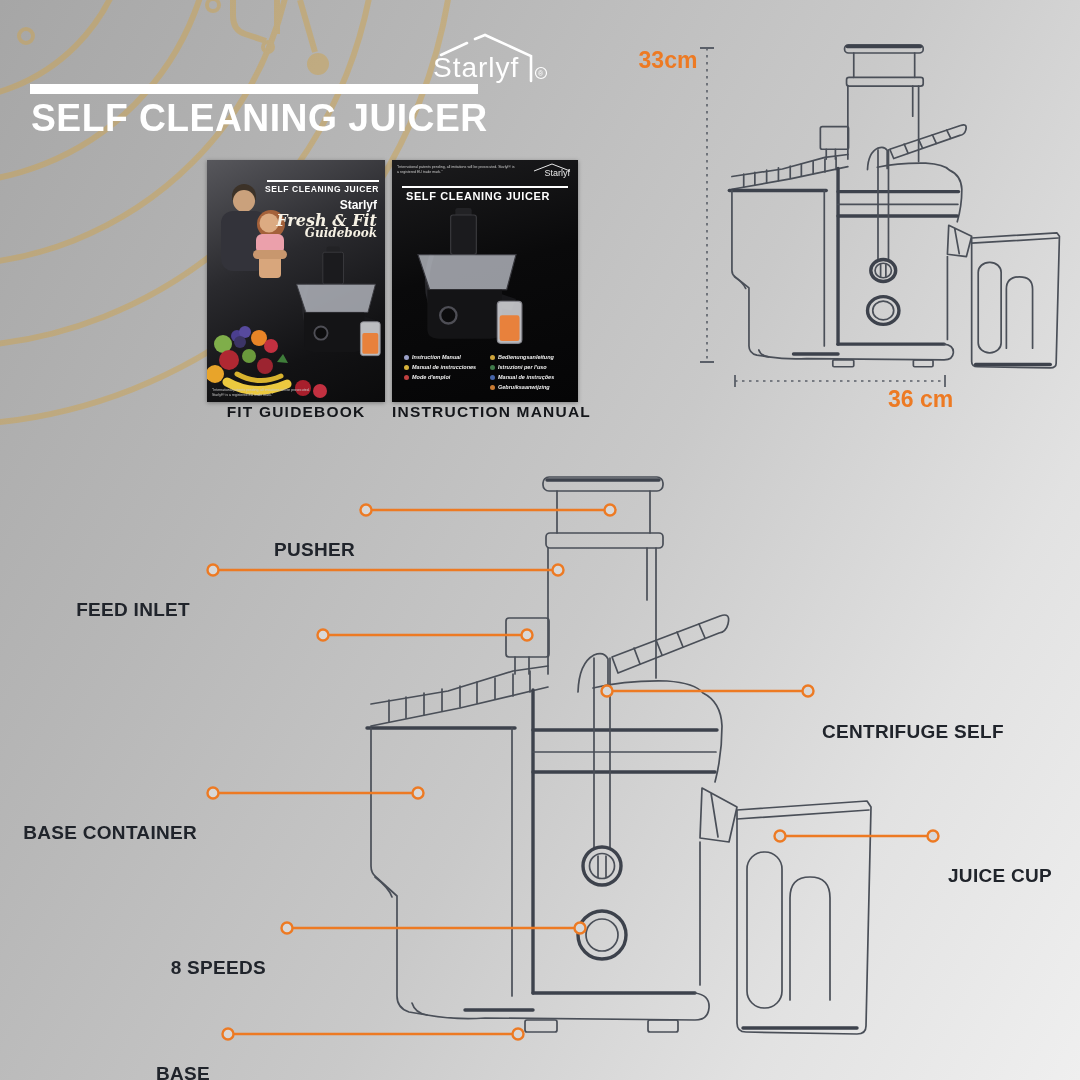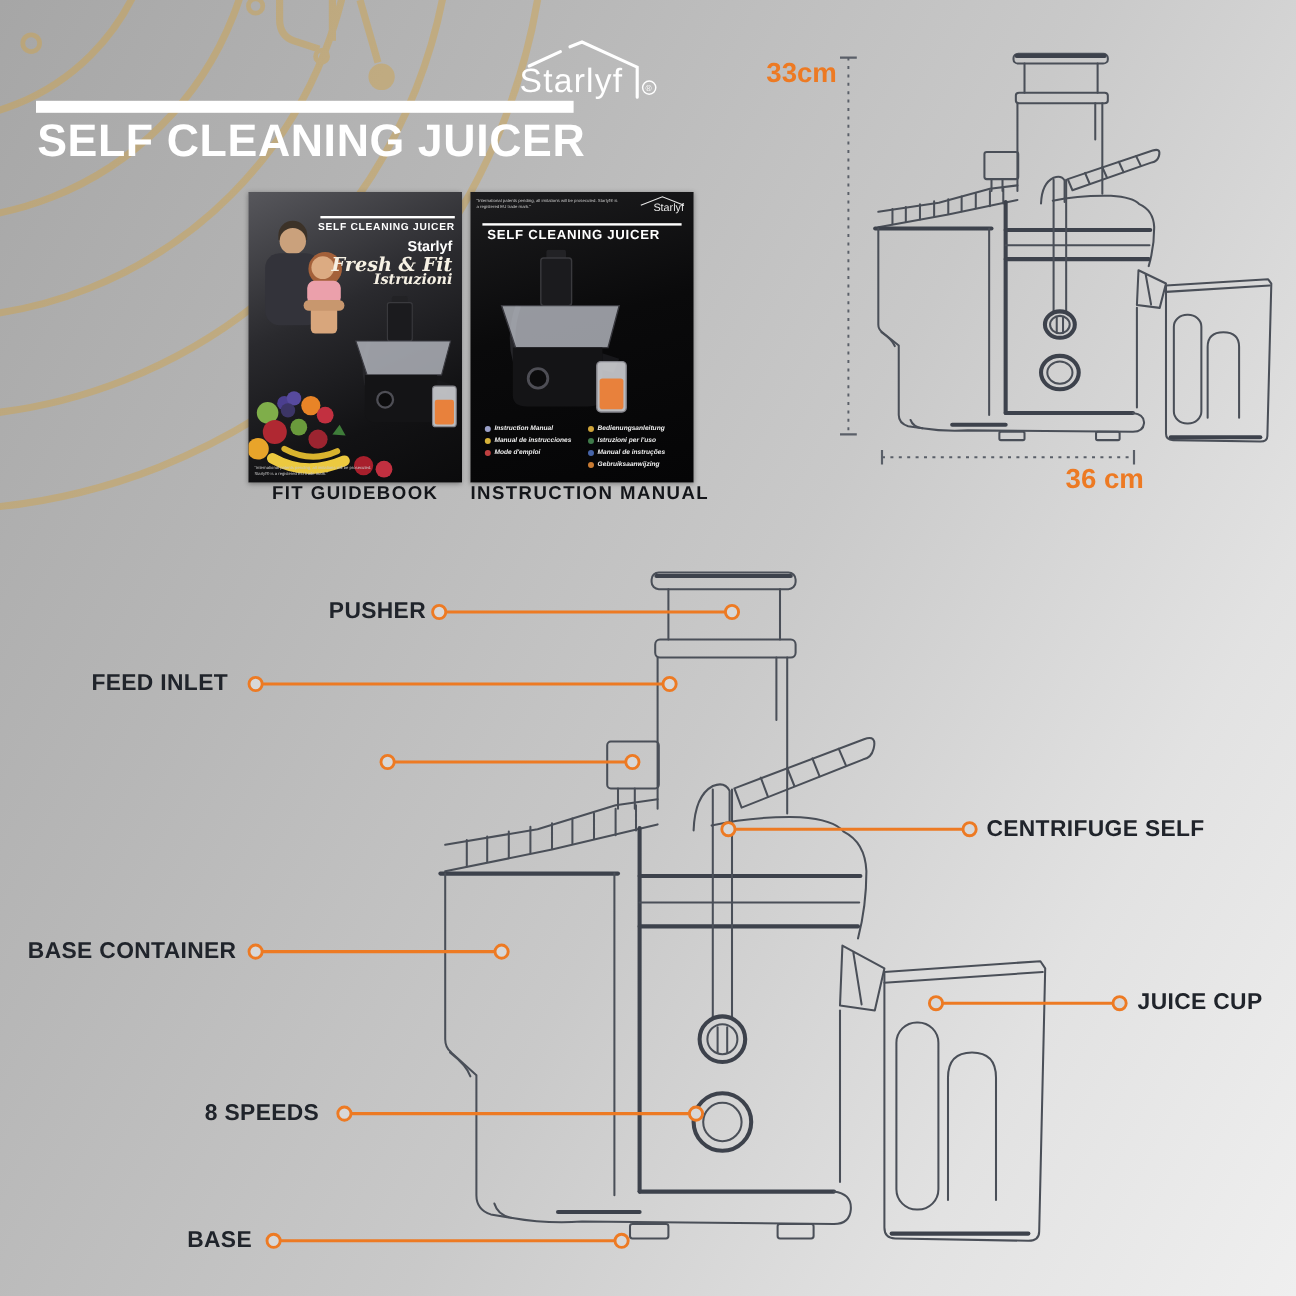--- a/index.html
+++ b/index.html
@@ -17,21 +17,21 @@
   .hv{stroke:#3d424c;stroke-width:3.4;fill:none;stroke-linecap:round;stroke-linejoin:round;vector-effect:non-scaling-stroke;}
   .dash{stroke:#5a5f68;stroke-width:1.6;fill:none;stroke-dasharray:2.5 4.5;}
   .cap{stroke:#5a5f68;stroke-width:1.8;fill:none;}
   .leader{stroke:#ED7A23;stroke-width:2.6;fill:none;}
   .ring{stroke:#ED7A23;stroke-width:2.4;fill:#d8d8d8;}
   
   .brand-svg text{fill:#ffffff;font-family:"Liberation Sans",sans-serif;}
   .title-bar{background:#ffffff;}
   .main-title{color:#ffffff;font-weight:bold;font-size:38px;letter-spacing:.5px;white-space:nowrap;transform:scaleX(.98);transform-origin:left;}
   
-  .part-label{color:#20242b;font-weight:bold;font-size:19px;letter-spacing:.3px;white-space:nowrap;line-height:22px;}
+  .part-label{color:#20242b;font-weight:bold;font-size:19px;letter-spacing:.3px;white-space:nowrap;line-height:22px;margin-top:40px;}
   .ra{text-align:center;}
   .dim-label{color:#ED7A23;font-weight:bold;font-size:23px;white-space:nowrap;}
   .caption{color:#14161a;font-weight:bold;font-size:15.5px;letter-spacing:1.2px;text-align:center;white-space:nowrap;}
   
   .cover{position:absolute;overflow:hidden;box-shadow:0 1px 4px rgba(0,0,0,.35);}
   .cover-guide{background:linear-gradient(155deg,#57575c 0%,#2a2a2e 40%,#121214 75%,#0b0b0c 100%);}
   .cover-manual{background:linear-gradient(165deg,#1c1c1e 0%,#0a0a0b 45%,#050506 100%);}
   .cover-rule{position:absolute;height:2px;background:#ffffff;}
   .cover-title{position:absolute;color:#ffffff;font-weight:bold;white-space:nowrap;letter-spacing:.6px;}
   .cover-brand{position:absolute;color:#ffffff;font-weight:bold;white-space:nowrap;}
@@ -153,21 +153,21 @@
       <circle cx="62" cy="50" r="14" fill="#a4613a"></circle>
       <circle cx="60" cy="49" r="9.5" fill="#dcab82"></circle>
       <rect x="47" y="60" width="28" height="20" rx="6" fill="#eba0ab"></rect>
       <rect x="50" y="80" width="22" height="24" rx="4" fill="#d8a67c"></rect>
       <rect x="44" y="76" width="34" height="9" rx="4.5" fill="#c8976e"></rect>
     </svg>
     <div class="cover-rule" style="right:6px;top:20px;width:112px"></div>
     <div class="cover-title" style="right:6px;top:24px;font-size:8.5px">SELF CLEANING JUICER</div>
     <div class="cover-brand" style="right:8px;top:38px;font-size:12px">Starlyf</div>
     <div class="script" style="right:8px;top:51px;font-size:16px">Fresh &amp; Fit</div>
-    <div class="script" style="right:8px;top:66px;font-size:12px">Istruzioni</div>
+    <div class="script" style="right:8px;top:66px;font-size:12px">Guidebook</div>
     <svg class="abs" style="left:82px;top:86px" width="94" height="114">
       <use href="#mini-juicer" width="94" height="114"></use>
     </svg>
     <svg class="abs" style="left:0;top:162px" width="178px" height="80">
       <circle cx="16" cy="22" r="9" fill="#7fae4a"></circle>
       <circle cx="30" cy="14" r="6" fill="#4b3f8f"></circle>
         <circle cx="38" cy="10" r="6" fill="#574a9e"></circle>
         <circle cx="33" cy="20" r="6" fill="#3c3566"></circle>
       <circle cx="52" cy="16" r="8" fill="#e88427"></circle>
       <circle cx="64" cy="24" r="7" fill="#c23040"></circle>

